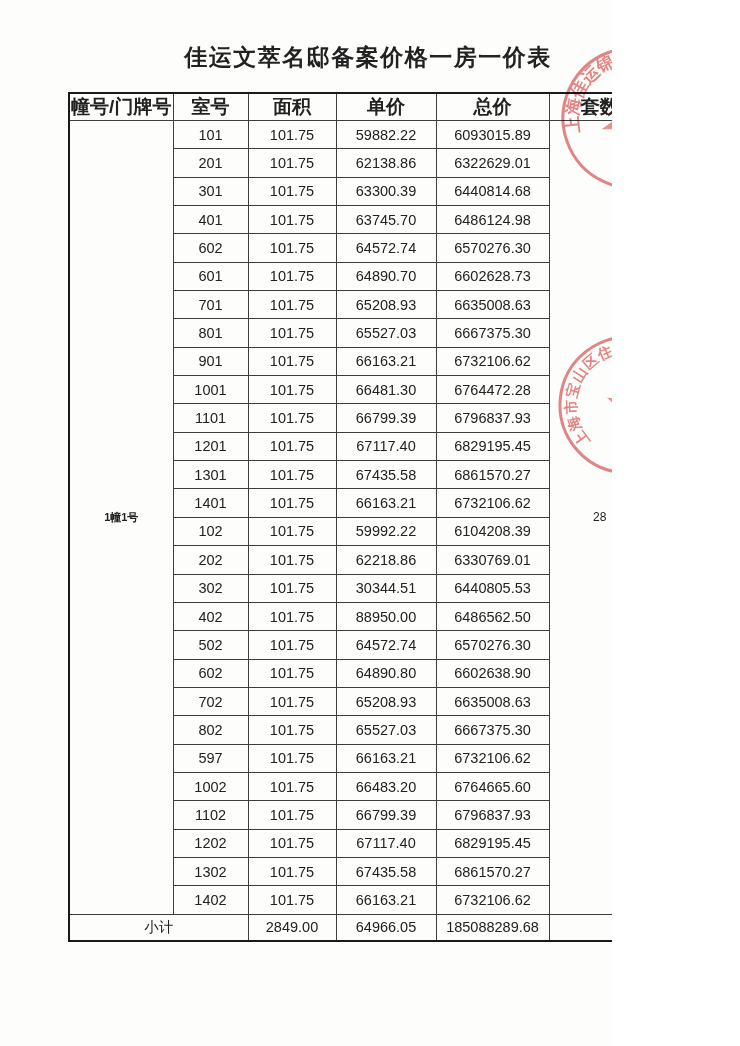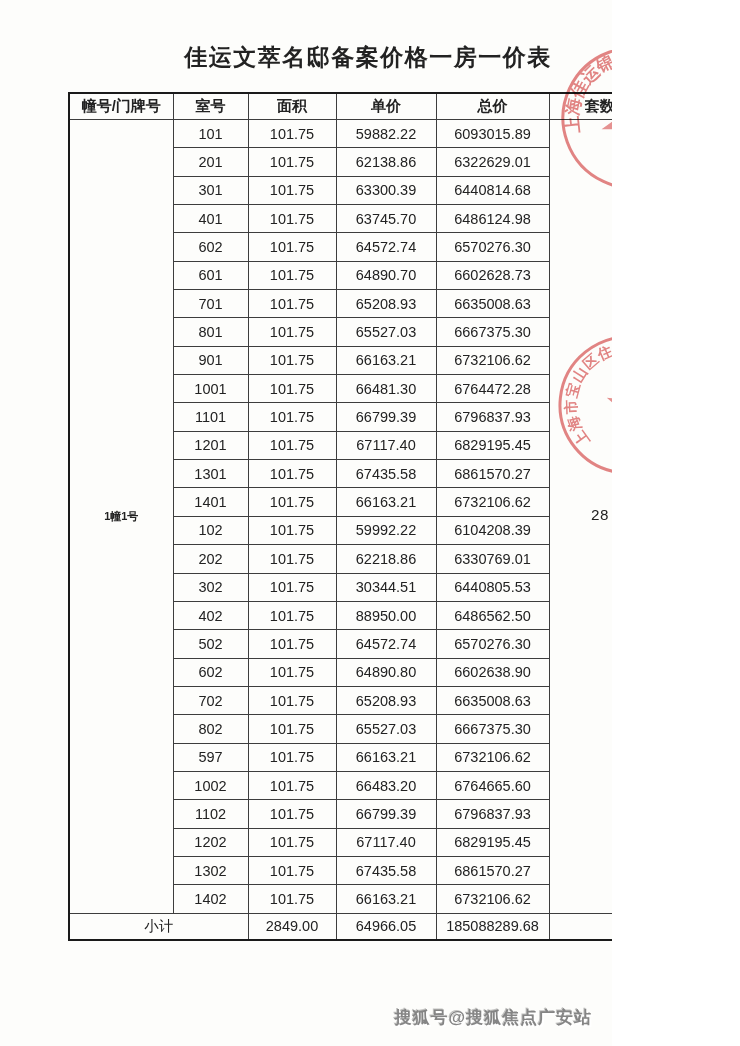--- a/index.html
+++ b/index.html
@@ -13,25 +13,25 @@
   }
   table.price{
     position:absolute;left:68px;top:92px;width:582px;
     border-collapse:collapse;table-layout:fixed;
     border:2.5px solid #1a1a1a;
   }
   .price th,.price td{
     border:1px solid #3d3d3d;text-align:center;vertical-align:middle;
     padding:0;font-size:14.5px;color:#222;overflow:hidden;white-space:nowrap;
   }
-  .price thead th{height:25px;font-size:15px;font-weight:600;}
+  .price thead th{height:25px;font-size:19px;font-weight:600;}
   .price tbody td{height:27.35px;}
   .price tfoot td{height:25px;}
   td.bld{font-weight:700;font-size:11px;}
-  td.cnt{font-size:15px;font-family:Liberation Mono, monospace;}
+  td.cnt{font-size:12px;}
   .stamp{position:absolute;mix-blend-mode:multiply;opacity:0.82;}
   .stamp text{font-family:"Liberation Sans","DejaVu Sans",sans-serif;font-weight:700;}
   .watermark{
     position:absolute;top:1006px;right:20px;
     font-size:17px;font-weight:700;letter-spacing:1px;color:#858585;
     text-shadow:2px 2px 0 #ffffff,-1px -1px 0 rgba(90,90,90,0.35);
   }
 </style>
 </head>
 <body>
@@ -261,15 +261,14 @@
       <path d="M0,-1 L0.225,-0.309 L0.951,-0.309 L0.363,0.118 L0.588,0.809 L0,0.382 L-0.588,0.809 L-0.363,0.118 L-0.951,-0.309 L-0.225,-0.309 Z" transform="translate(72,74) scale(23)" fill="#e27b7b"></path>
       <defs>
         <path id="ring2" d="M 38.6 111.8 A 52 52 0 1 1 105.4 111.8" fill="none"></path>
       </defs>
       <text font-size="14.5" fill="#dd6a6a">
         <textPath href="#ring2" startOffset="0" textLength="246">上海市宝山区住房保障和房屋管理局</textPath>
       </text>
     </g>
   </svg>
 
-  <div class="watermark">搜狐号@搜狐焦点广安站</div>
 
 </div>
 
 </body></html>

